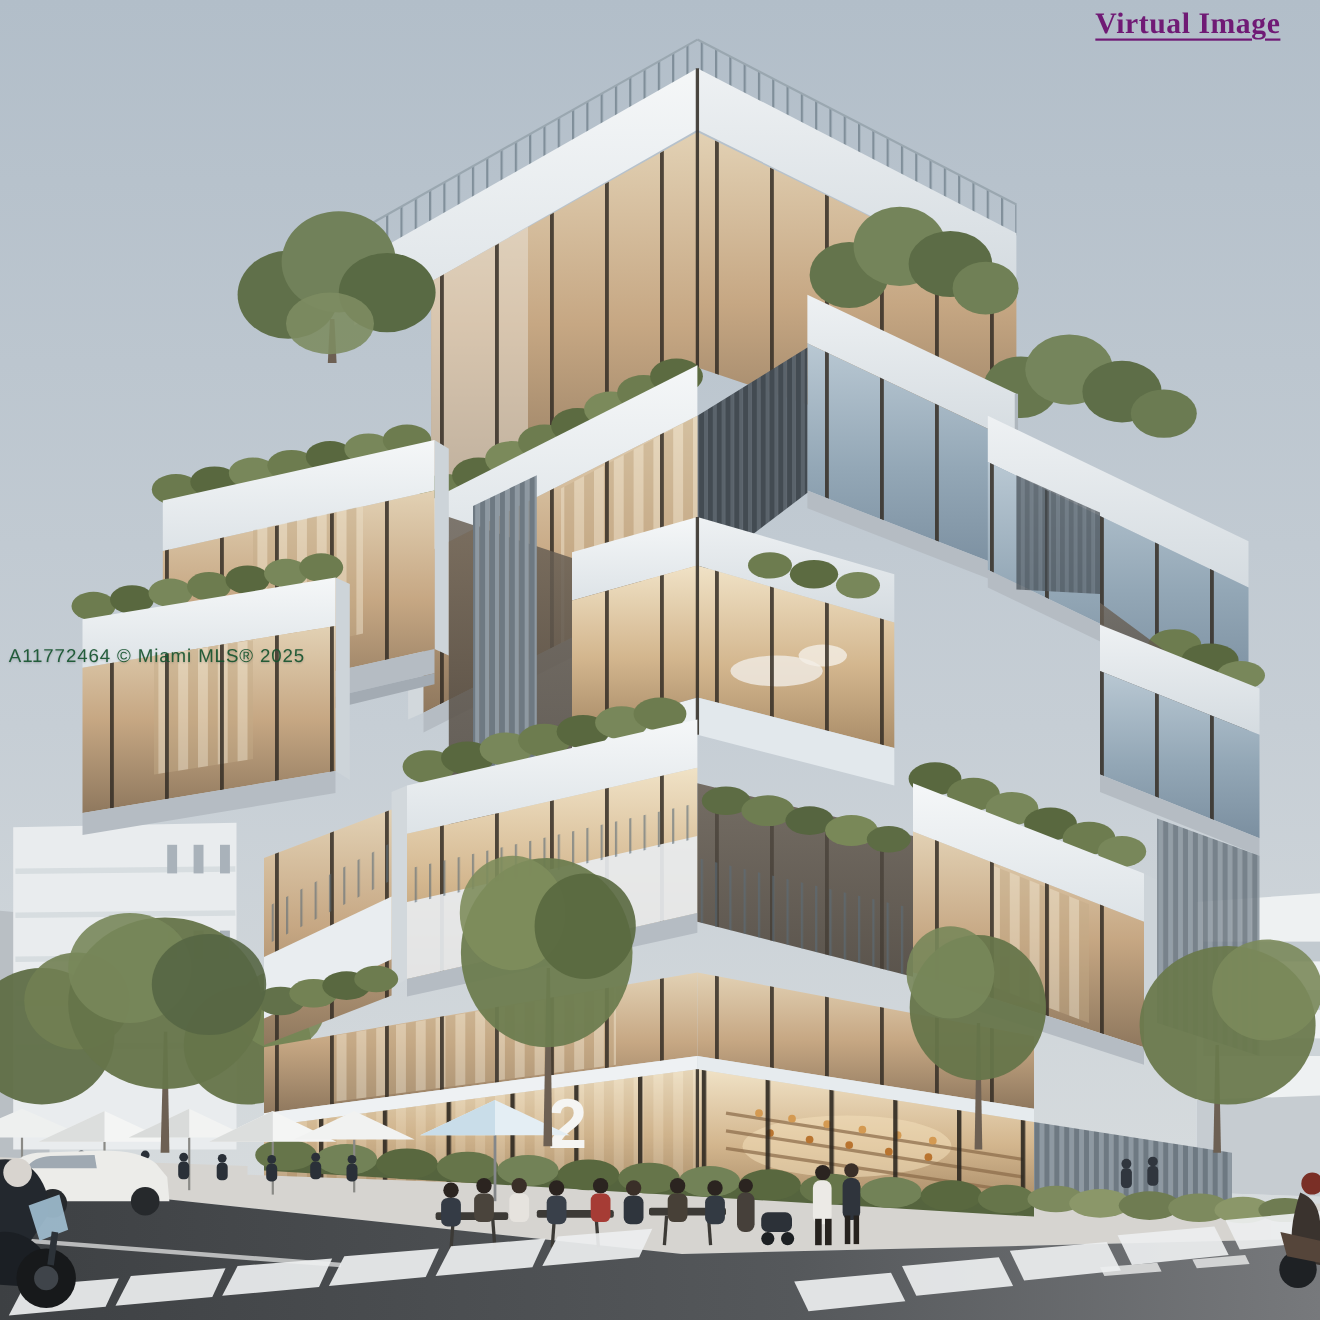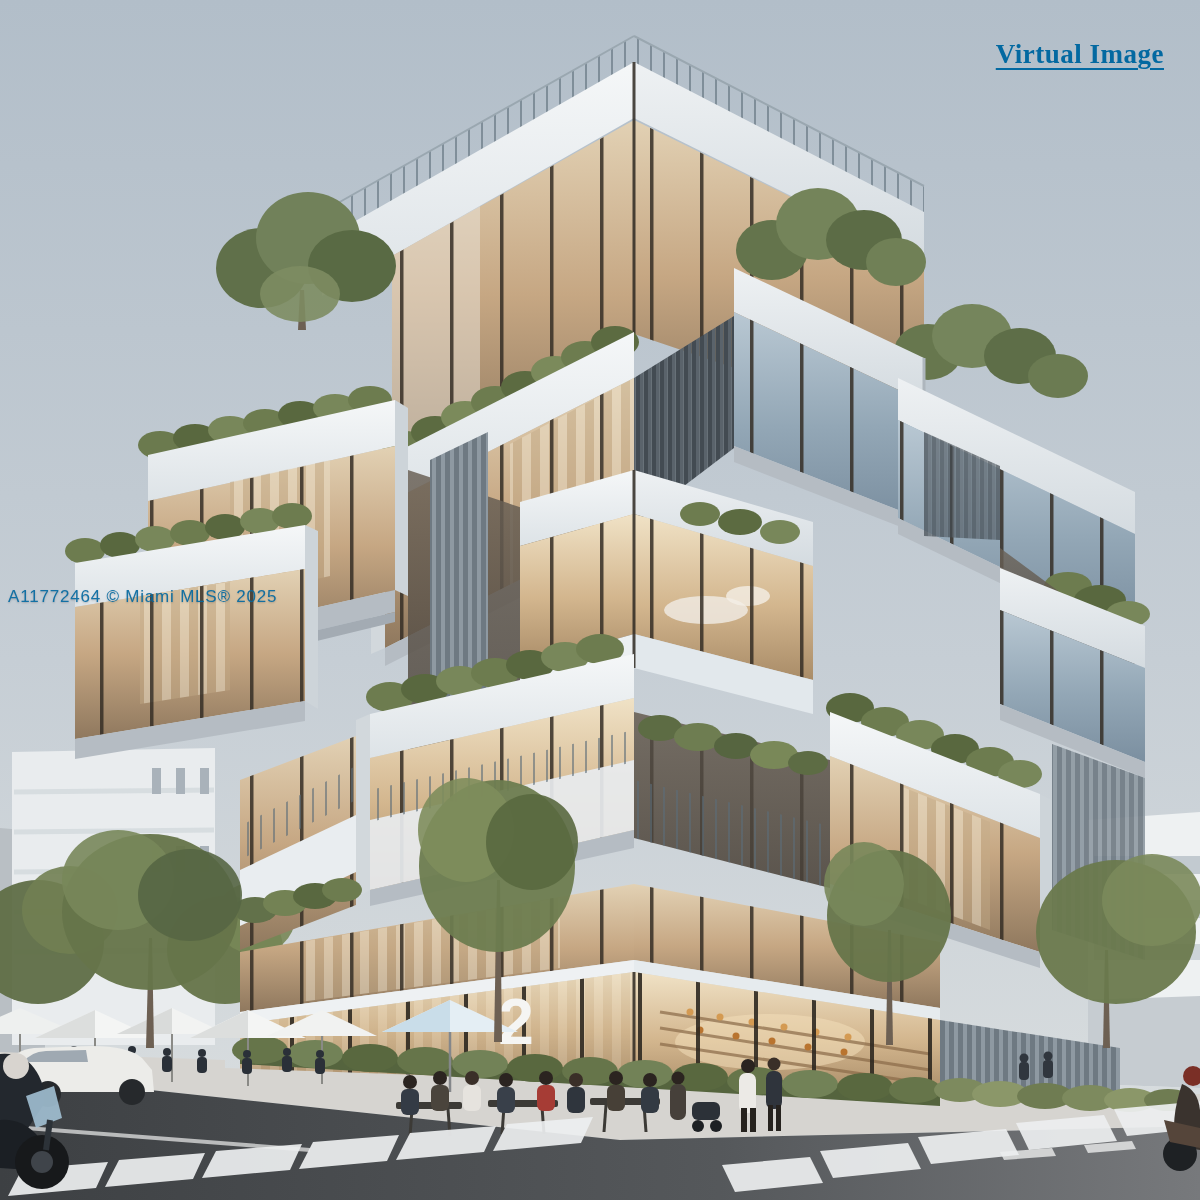--- a/index.html
+++ b/index.html
@@ -2,29 +2,29 @@
 <html><head>
 <meta charset="utf-8">
 <style>
   html,body{margin:0;padding:0;background:#202328;}
   .scene{
     position:relative;width:1200px;height:1200px;margin:0 auto;overflow:hidden;
     background:#c3ccd3;font-family:"Liberation Sans",sans-serif;
   }
   .scene svg{position:absolute;inset:0;display:block;}
   .virtual-label{
-    position:absolute;top:39px;right:36px;z-index:5;
+    position:absolute;top:6px;right:36px;z-index:5;
     font-family:"Liberation Serif",serif;font-weight:700;font-size:27px;
-    color:#0369a1;text-decoration:underline;text-underline-offset:5px;
+    color:#701a75;text-decoration:underline;text-underline-offset:5px;
     letter-spacing:.5px;
   }
   .watermark{
     position:absolute;top:587px;left:8px;z-index:5;
     font-family:"Liberation Sans",sans-serif;font-size:17px;
-    color:#0369a1;opacity:.92;letter-spacing:.8px;
+    color:#14532d;opacity:.92;letter-spacing:.8px;
     text-shadow:0 1px 2px rgba(70,75,82,.35);
   }
   .unit-number-svg{
     font-family:"Liberation Sans",sans-serif;font-weight:700;
   }
 </style>
 </head>
 <body>
 
 <div class="scene">

